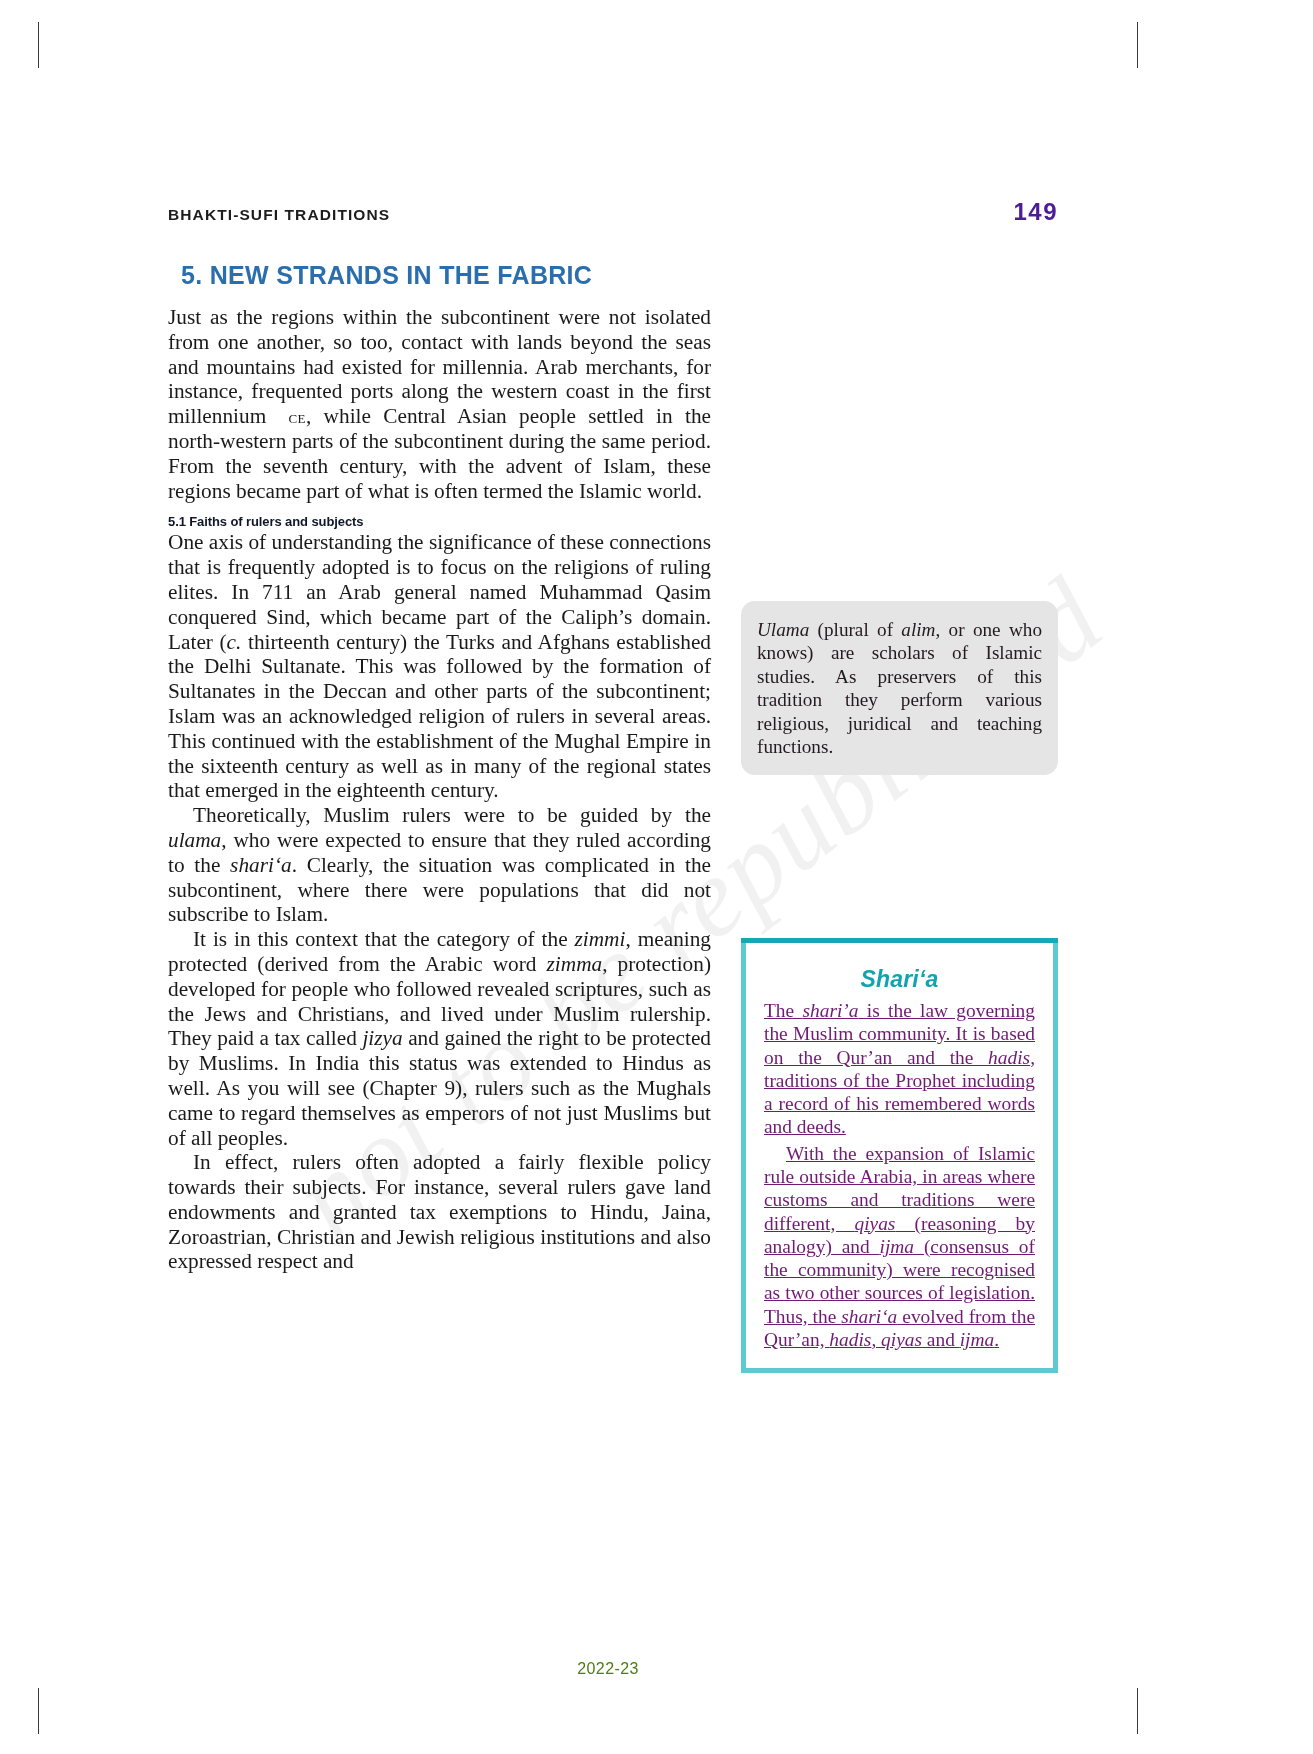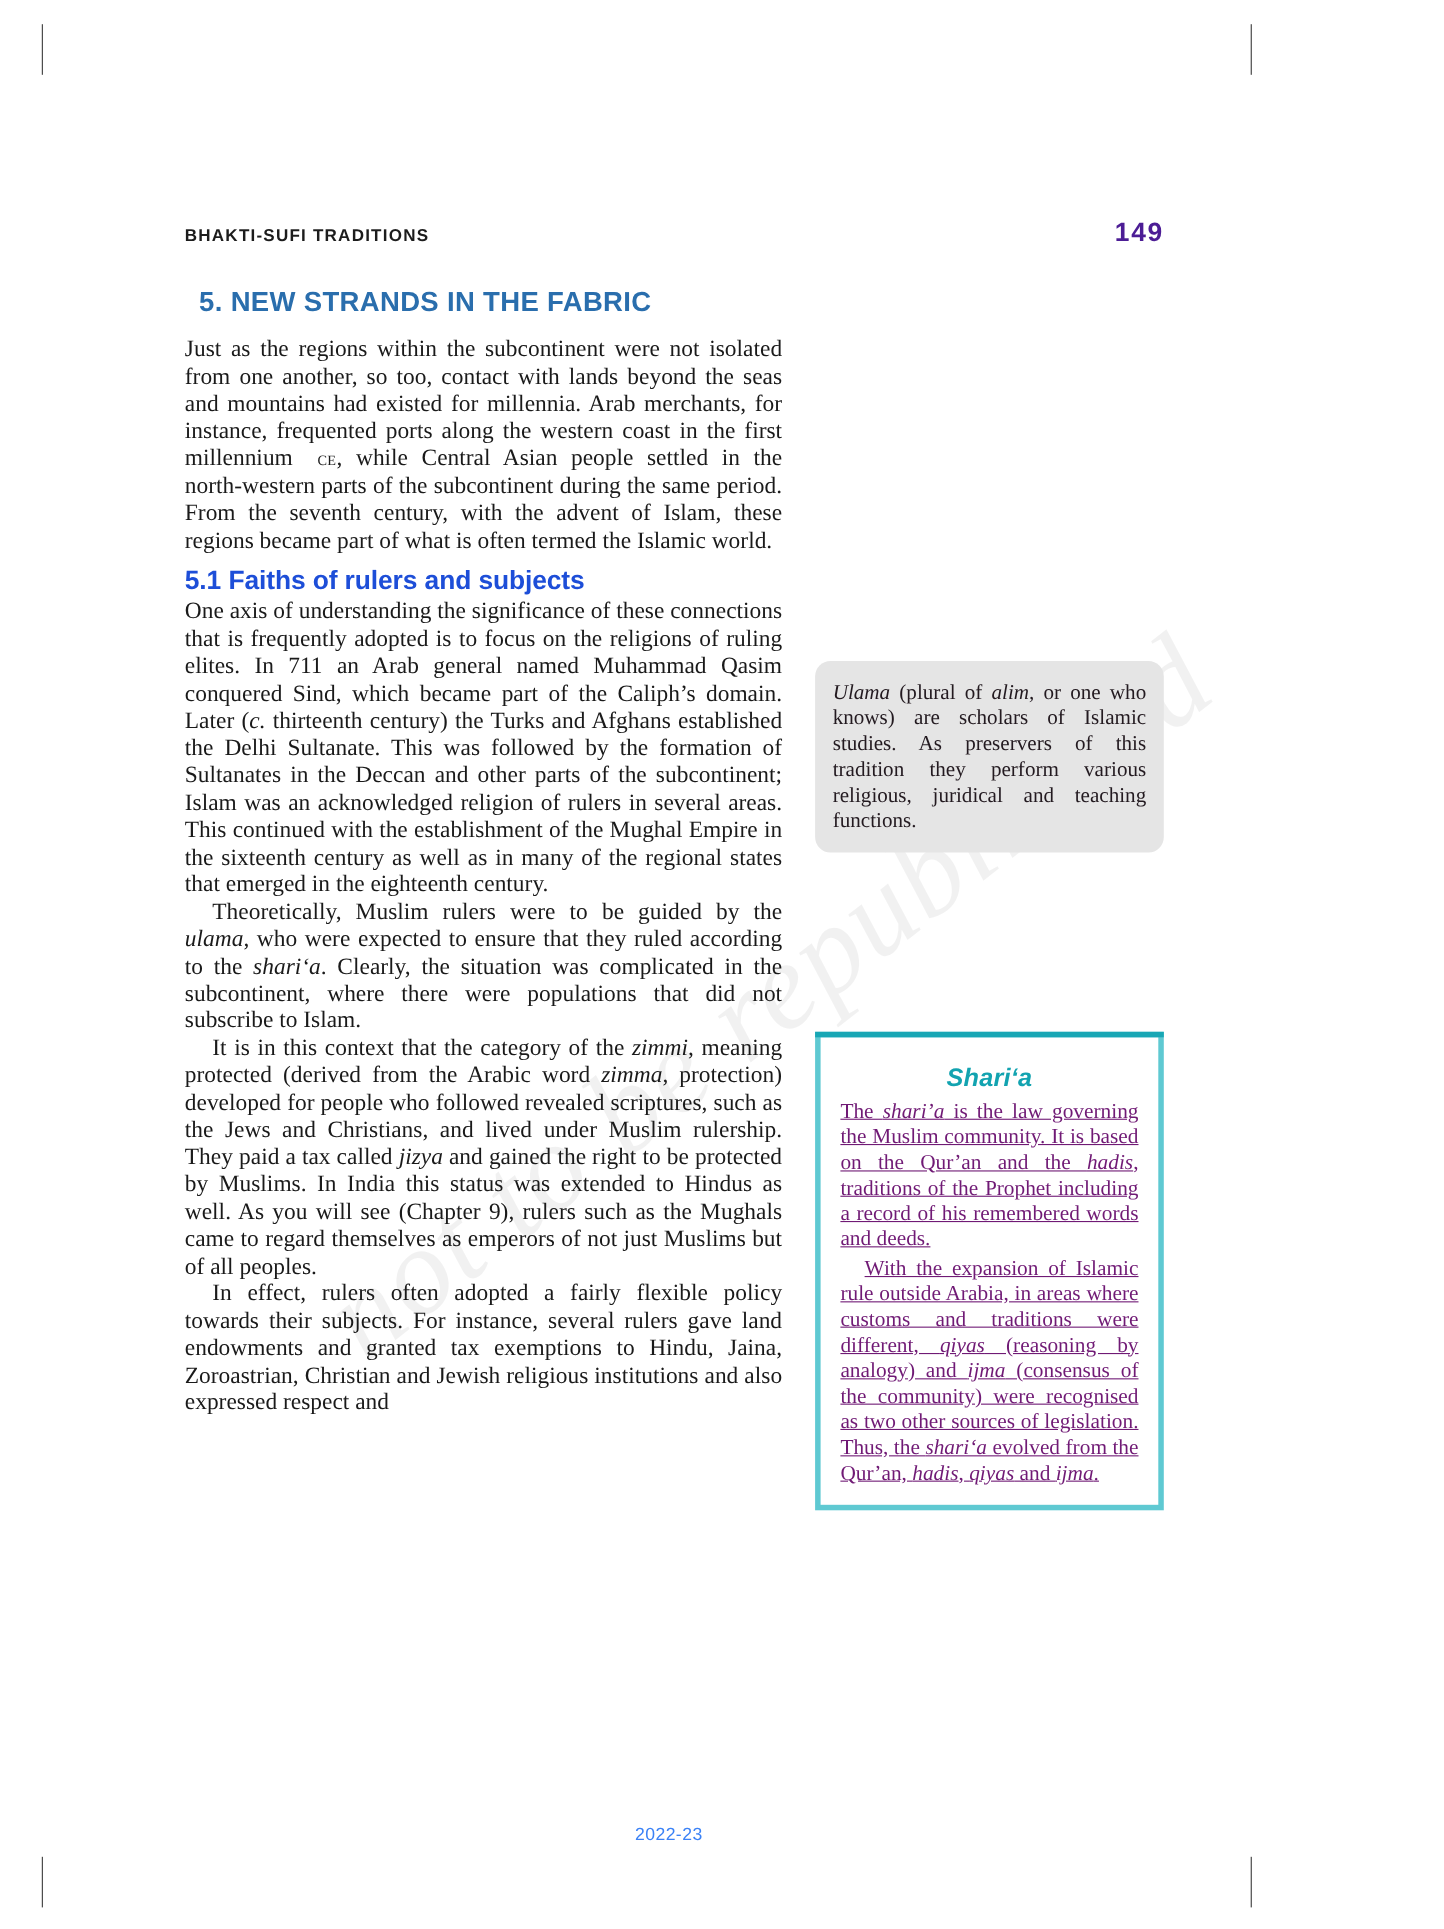--- a/index.html
+++ b/index.html
@@ -121,23 +121,23 @@
     text-justify: inter-word;
     color: #1a1a1a;
     hyphens: none;
   }
   p.body.first { margin-top: 7px; }
   p.body.ind { text-indent: 25px; }
 
   h2.sub-head {
     margin: 11px 0 1px 0;
     font-family: "Liberation Sans", sans-serif;
-    font-size: 24px;
-    font-weight: bold;
-    color: #1d4ed8;
+    font-size: 13px;
+    font-weight: bold;
+    color: #0f172a;
     letter-spacing: -0.1px;
   }
 
   .ce {
     font-variant: small-caps;
     font-size: 0.84em;
     letter-spacing: 0.4px;
     margin-left: 10px;
   }
   i { font-style: italic; }
@@ -209,21 +209,21 @@
 
   
   .footer {
     position: absolute;
     left: 0;
     top: 1660px;
     width: 1216px;
     text-align: center;
     font-family: "Liberation Sans", sans-serif;
     font-size: 16px;
-    color: #3b82f6;
+    color: #4d7c0f;
     letter-spacing: 0.4px;
     z-index: 3;
   }
 </style>
 </head>
 <body>
 
 <div class="page">
 
   <div class="crop crop-v" style="left:38px;  top:22px;"></div>

